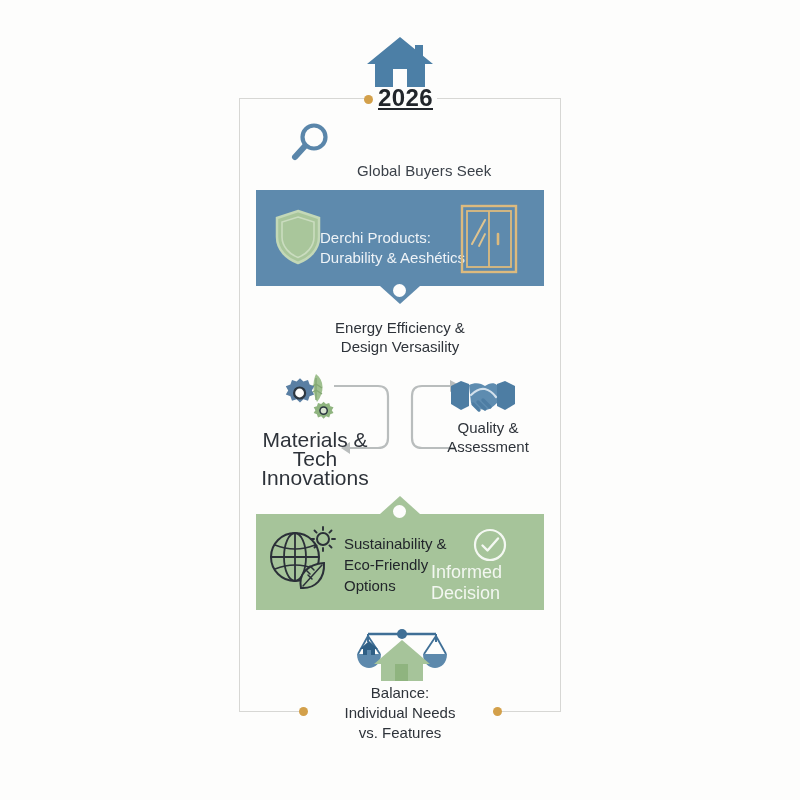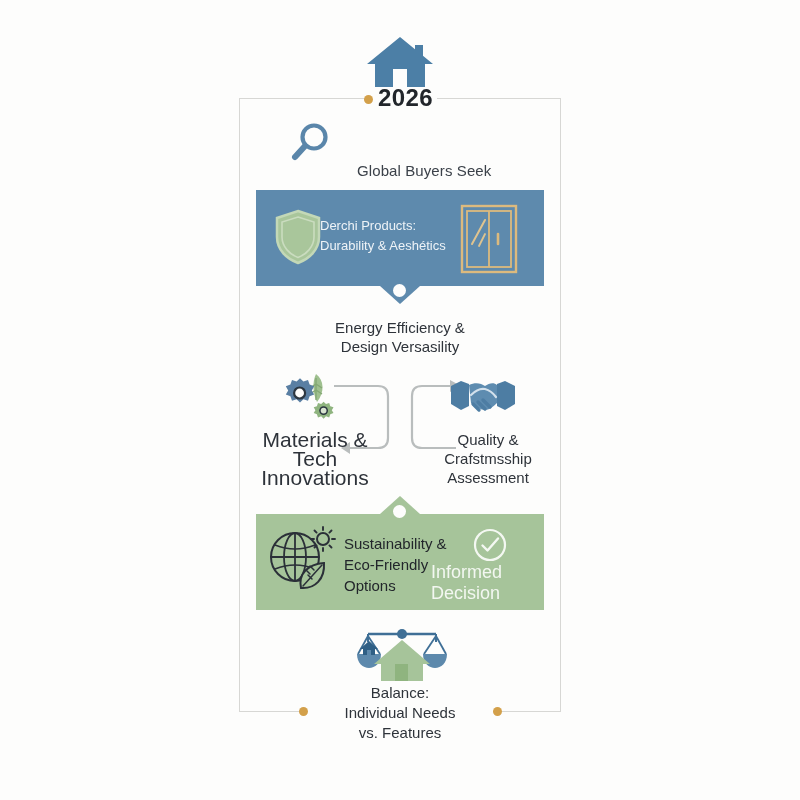--- a/index.html
+++ b/index.html
@@ -51,20 +51,21 @@
   .frame-bot-right-seg { left: 497px; top: 711px; width: 64px; }
 
   .year-label {
     position: absolute;
     left: 378px;
     top: 84px;
     font-size: 24px;
     font-weight: bold;
     color: #22262b;
     letter-spacing: 0.4px;
+    text-decoration: underline;
   }
 
   .dot-gold {
     position: absolute;
     width: 9px;
     height: 9px;
     border-radius: 50%;
     background: #d3a04a;
   }
   .dot-year   { left: 364px; top: 95px; }
@@ -122,22 +123,22 @@
   .shield {
     position: absolute;
     left: 274px;
     top: 209px;
     width: 48px;
     height: 56px;
   }
   .band-blue-text {
     position: absolute;
     left: 320px;
-    top: 216px;
-    font-size: 13px;
+    top: 228px;
+    font-size: 15px;
     line-height: 20px;
     color: #eef3f7;
   }
   .window-icon {
     position: absolute;
     left: 460px;
     top: 204px;
     width: 58px;
     height: 70px;
   }
@@ -182,21 +183,21 @@
     top: 430px;
     width: 140px;
     text-align: center;
     font-size: 21px;
     line-height: 19px;
     color: #2e333a;
   }
   .caption-quality {
     position: absolute;
     left: 418px;
-    top: 430px;
+    top: 418px;
     width: 140px;
     text-align: center;
     font-size: 15px;
     line-height: 19px;
     color: #2e333a;
   }
 
   
   .band-green-notch {
     position: absolute;
@@ -374,21 +375,20 @@
     </svg>
   </div>
 
   <div class="caption-materials">
     <div>Materials &amp; Tech</div>
     <div>Innovations</div>
   </div>
 
   <div class="caption-quality">
     <div>Quality &amp;</div>
-    <div>Crafstmsship</div>
     <div>Assessment</div>
   </div>
 
   <div class="band-green-notch"></div>
   <div class="band band-green"></div>
   <div class="notch-dot-green"></div>
 
   <div class="globe-icon">
     <svg viewBox="0 0 68 64" width="68" height="64">
       <circle cx="27" cy="31" r="24" fill="none" stroke="#2b3038" stroke-width="2"></circle>

